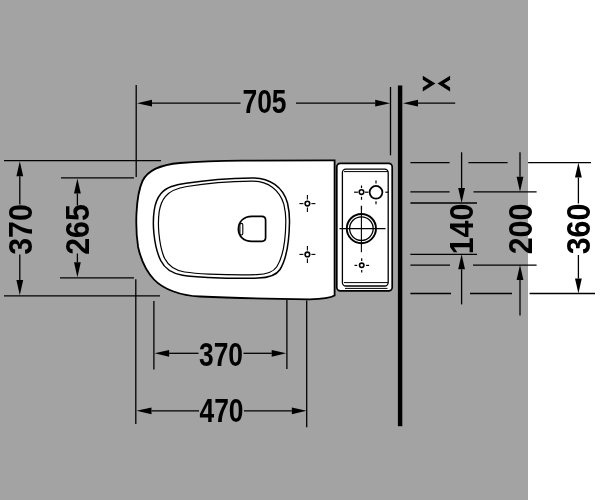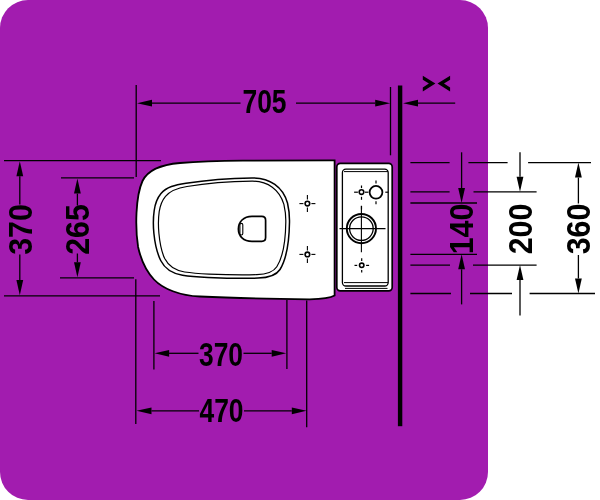--- a/index.html
+++ b/index.html
@@ -1,16 +1,16 @@
 <!DOCTYPE html>
 <html><head>
 <meta charset="utf-8">
 <style>
   html,body{margin:0;padding:0;background:#fff;}
-  .wrap{width:488px;height:500px;position:relative;background:#a21caf;border-radius:28px;}
+  .wrap{width:528px;height:500px;position:relative;background:#a3a3a3;}
   text{font-family:"Liberation Sans",sans-serif;font-weight:bold;font-size:33px;fill:#000;}
 </style>
 </head>
 <body>
 
 <div class="wrap">
 <svg width="600" height="500" viewBox="0 0 600 500">
 <g fill="none" stroke="#000" stroke-width="1.3">
 
 <rect x="397.9" y="85.5" width="4.4" height="340.7" fill="#000" stroke="none"></rect>

